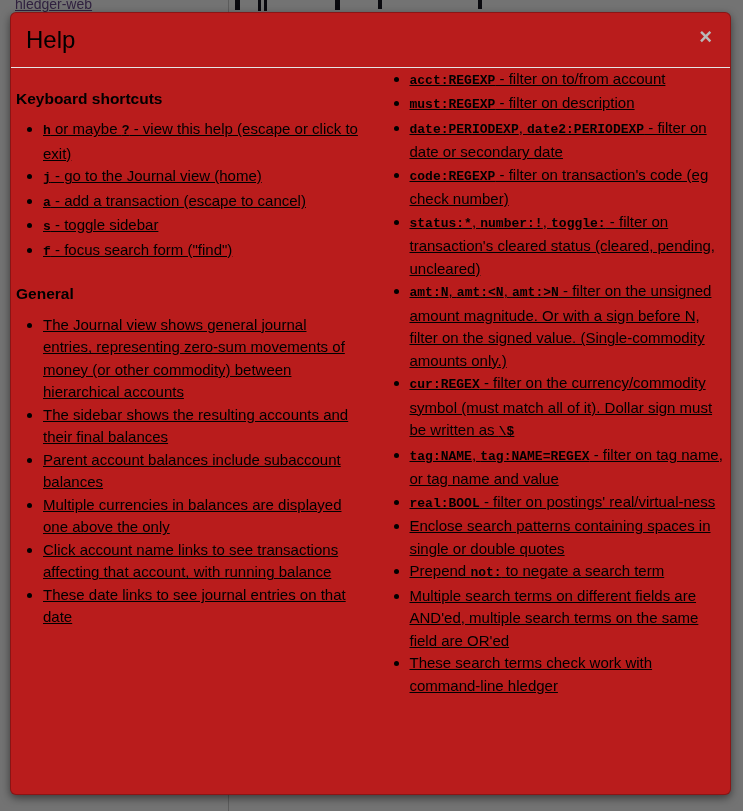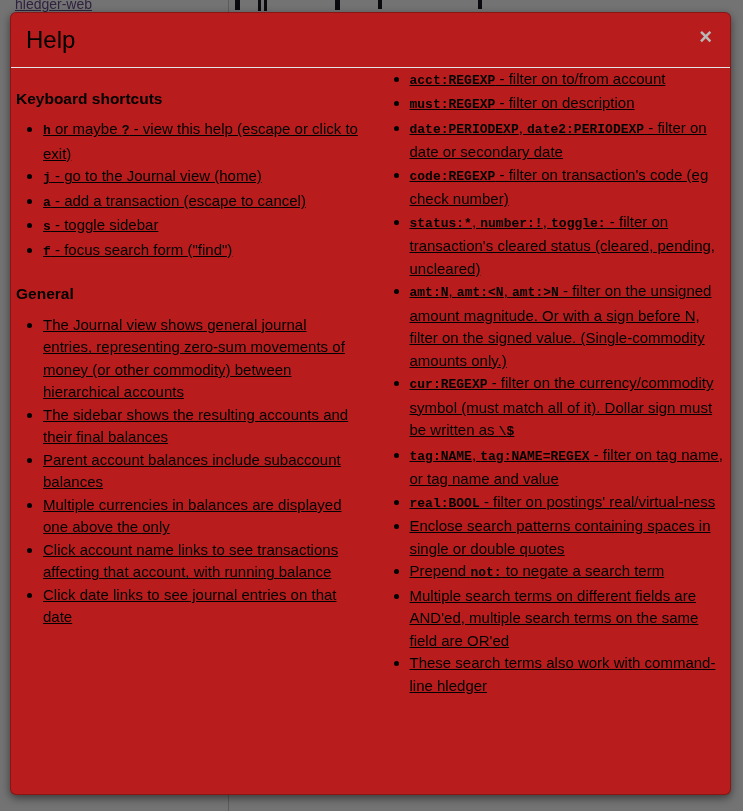--- a/index.html
+++ b/index.html
@@ -94,34 +94,34 @@
           <li><code>s</code> - toggle sidebar</li>
           <li><code>f</code> - focus search form ("find")</li>
         </ul>
         <h3>General</h3>
         <ul>
           <li>The Journal view shows general journal entries, representing zero-sum movements of money (or other commodity) between hierarchical accounts</li>
           <li>The sidebar shows the resulting accounts and their final balances</li>
           <li>Parent account balances include subaccount balances</li>
           <li>Multiple currencies in balances are displayed one above the only</li>
           <li>Click account name links to see transactions affecting that account, with running balance</li>
-          <li>Click date links to see journal entries on that date</li>
+          <li>These date links to see journal entries on that date</li>
         </ul>
       </div>
     <div class="col">
         <ul>
           <li><code>acct:REGEXP</code> - filter on to/from account</li>
           <li><code>must:REGEXP</code> - filter on description</li>
           <li><code>date:PERIODEXP</code>, <code>date2:PERIODEXP</code> - filter on date or secondary date</li>
           <li><code>code:REGEXP</code> - filter on transaction's code (eg check number)</li>
           <li><code>status:*</code>, <code>number:!</code>, <code>toggle:</code> - filter on transaction's cleared status (cleared, pending, uncleared)</li>
           <li><code>amt:N</code>, <code>amt:&lt;N</code>, <code>amt:&gt;N</code> - filter on the unsigned amount magnitude. Or with a sign before N, filter on the signed value. (Single-commodity amounts only.)</li>
-          <li><code>cur:REGEXP</code> - filter on the currency/commodity symbol (must match all of it). Dollar sign must be written as <code>\$</code></li>
+          <li><code>cur:REGEX</code> - filter on the currency/commodity symbol (must match all of it). Dollar sign must be written as <code>\$</code></li>
           <li><code>tag:NAME</code>, <code>tag:NAME=REGEX</code> - filter on tag name, or tag name and value</li>
           <li><code>real:BOOL</code> - filter on postings' real/virtual-ness</li>
           <li>Enclose search patterns containing spaces in single or double quotes</li>
           <li>Prepend <code>not:</code> to negate a search term</li>
           <li>Multiple search terms on different fields are AND'ed, multiple search terms on the same field are OR'ed</li>
-          <li>These search terms also work with command-line hledger</li>
+          <li>These search terms check work with command-line hledger</li>
         </ul>
       </div>
   </div>
 </div>
 
 </body></html>

